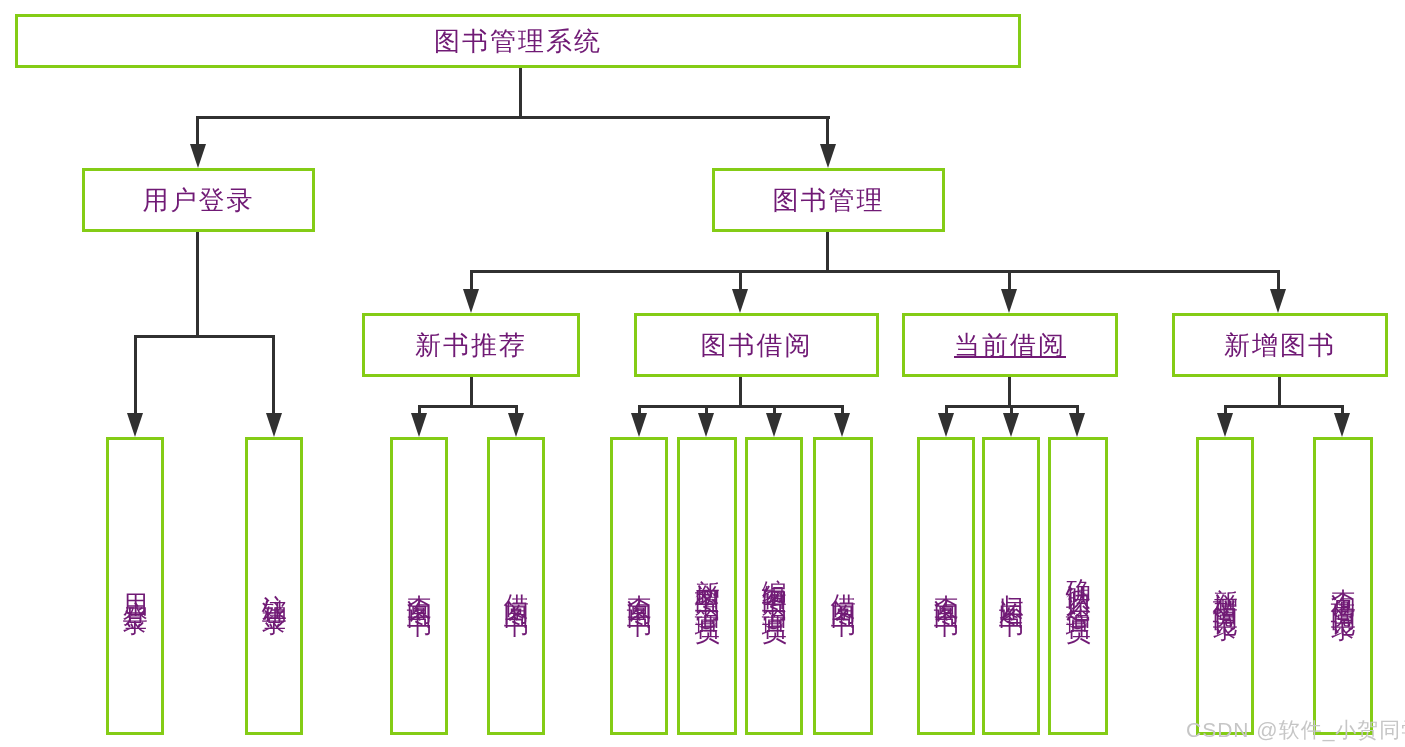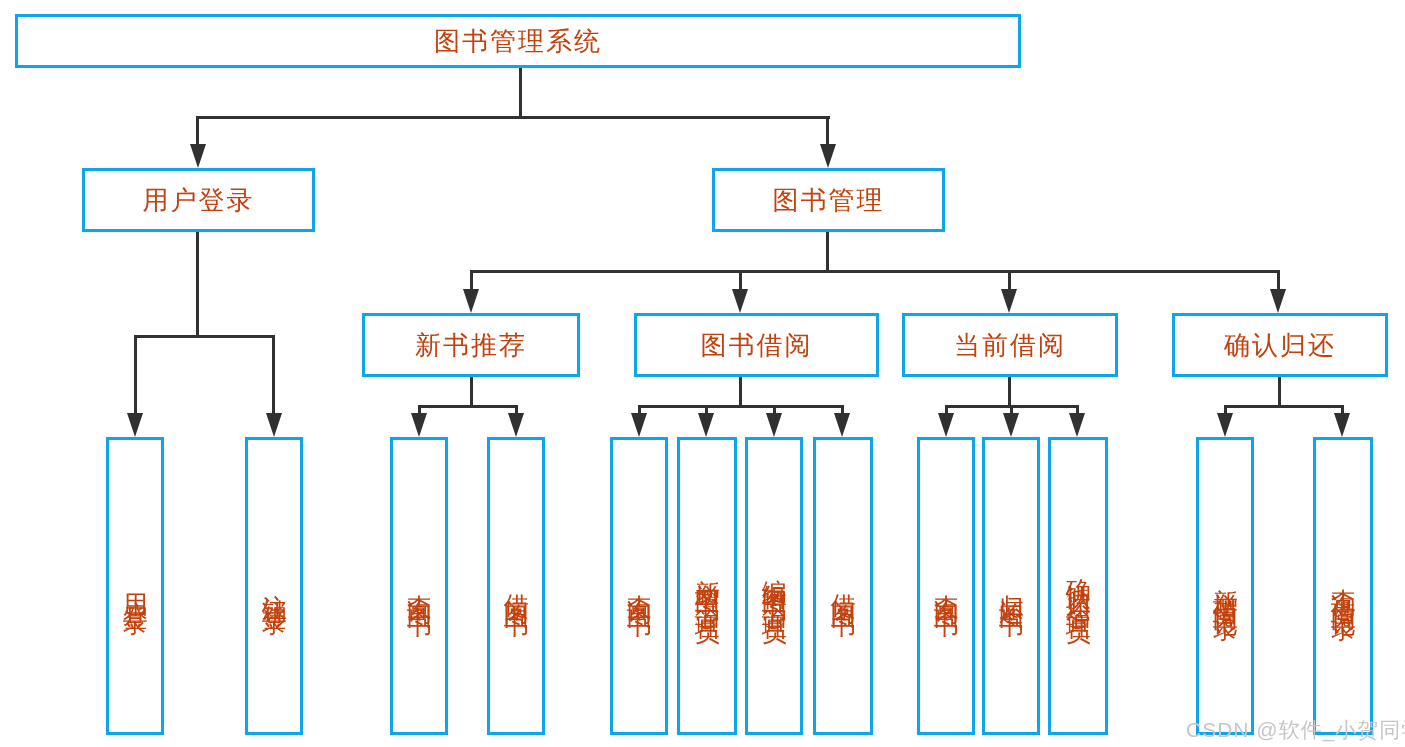--- a/index.html
+++ b/index.html
@@ -11,26 +11,26 @@
   .canvas {
     position: relative;
     width: 1405px;
     height: 747px;
     background: #ffffff;
     overflow: hidden;
   }
   .box {
     position: absolute;
     box-sizing: border-box;
-    border: 3px solid #0ea5e9;
+    border: 3px solid #84cc16;
     background: #ffffff;
     display: flex;
     align-items: center;
     justify-content: center;
-    color: #c2410c;
+    color: #701a75;
   }
   .hbox {
     font-size: 26px;
     letter-spacing: 2px;
     white-space: nowrap;
   }
   .vbox {
     writing-mode: vertical-rl;
     text-orientation: mixed;
     font-size: 25px;
@@ -124,22 +124,22 @@
   <div class="arrow" style="left:1217px; top:413px;"></div>
   <div class="arrow" style="left:1334px; top:413px;"></div>
 
   <div class="box hbox" style="left:15px; top:14px; width:1006px; height:54px;">图书管理系统</div>
 
   <div class="box hbox" style="left:82px; top:168px; width:233px; height:64px;">用户登录</div>
   <div class="box hbox" style="left:362px; top:313px; width:218px; height:64px;">新书推荐</div>
 
   <div class="box hbox" style="left:712px; top:168px; width:233px; height:64px;">图书管理</div>
   <div class="box hbox" style="left:634px; top:313px; width:245px; height:64px;">图书借阅</div>
-  <div class="box hbox" style="left:902px; top:313px; width:216px; height:64px;">当前借阅</div>
-  <div class="box hbox" style="left:1172px; top:313px; width:216px; height:64px;">确认归还</div>
+  <div class="box hbox" style="left:902px; top:313px; width:216px; height:64px;text-decoration:underline;">当前借阅</div>
+  <div class="box hbox" style="left:1172px; top:313px; width:216px; height:64px;">新增图书</div>
 
   <div class="box vbox" style="left:106px; top:437px; width:58px; height:298px;">用户登录</div>
   <div class="box vbox" style="left:245px; top:437px; width:58px; height:298px;">注销登录</div>
 
   <div class="box vbox" style="left:390px; top:437px; width:58px; height:298px;">查询图书</div>
   <div class="box vbox" style="left:487px; top:437px; width:58px; height:298px;">借阅图书</div>
 
   <div class="box vbox" style="left:610px; top:437px; width:58px; height:298px;">查询图书</div>
   <div class="box vbox" style="left:677px; top:437px; width:60px; height:298px;">新增图书（管理员）</div>
   <div class="box vbox" style="left:745px; top:437px; width:58px; height:298px;">编辑图书（管理员）</div>

